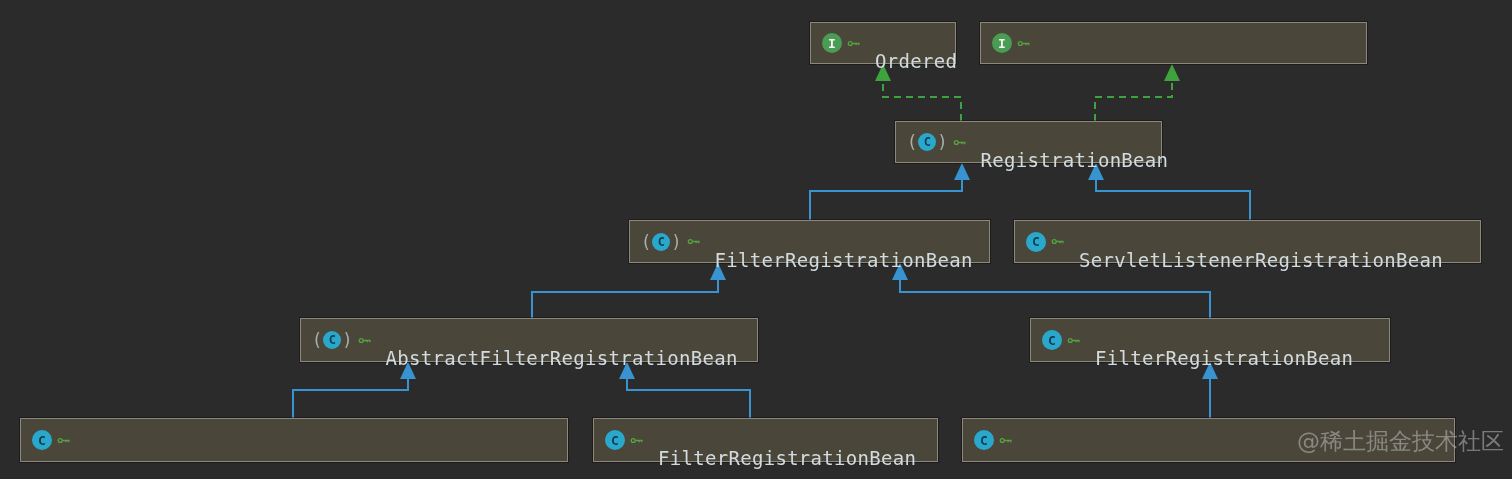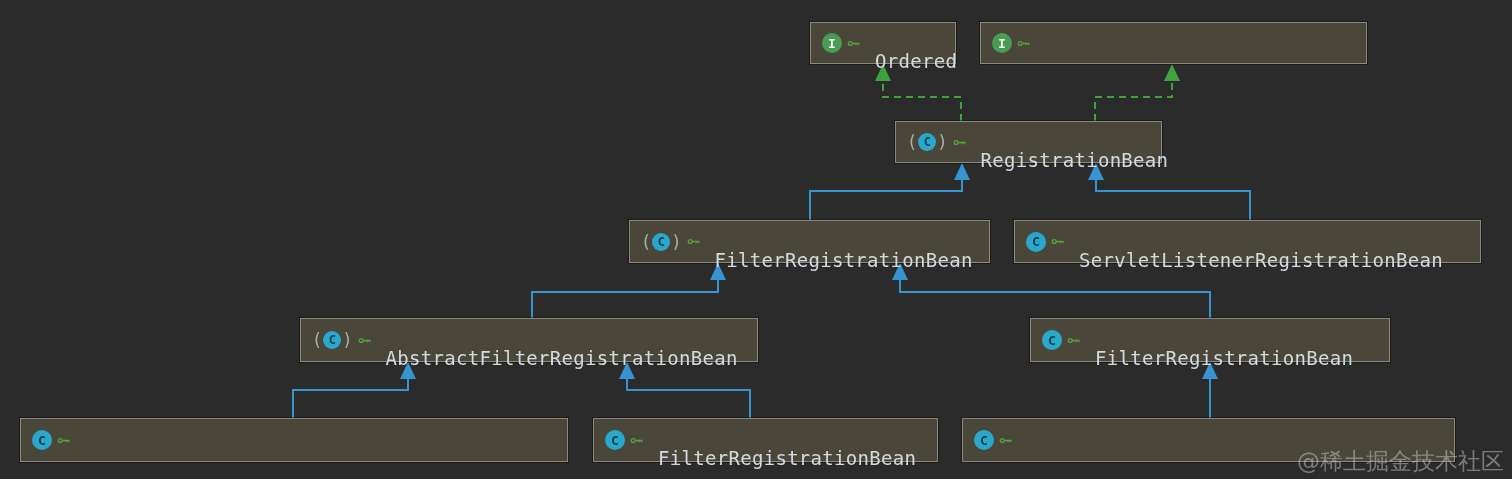--- a/index.html
+++ b/index.html
@@ -41,21 +41,21 @@
   .icon.kind-abstract::after{content:")";color:var(--paren);font-size:17px;margin-left:1px;}
   .icon.kind-abstract .circle{width:18px;height:18px;font-size:12px;}
   .key{margin-left:5px;flex:none;display:inline-flex;}
   .key svg{fill:var(--key_icon);}
   .label{
     margin-left:15px;color:var(--node_text);font-size:19px;white-space:nowrap;
     letter-spacing:0.3px;
     margin-top:36px;
   }
   .watermark{
-    position:absolute;right:8px;bottom:2px;font-size:23px;
+    position:absolute;right:8px;bottom:22px;font-size:23px;
     color:var(--watermark_color);
     font-family:"DejaVu Sans","Liberation Sans",sans-serif;
     pointer-events:none;white-space:nowrap;
   }
 </style>
 </head>
 <body>
 
 <div class="canvas">
 

